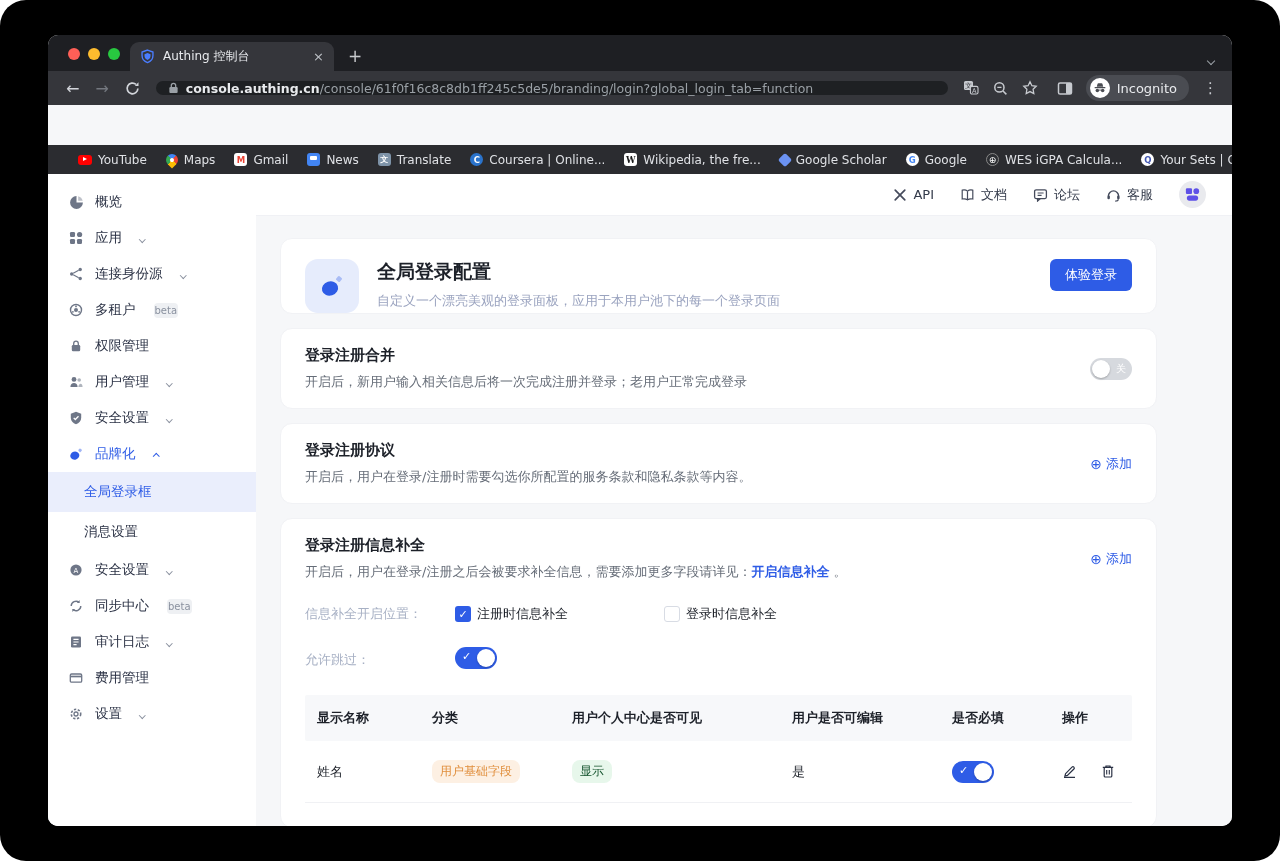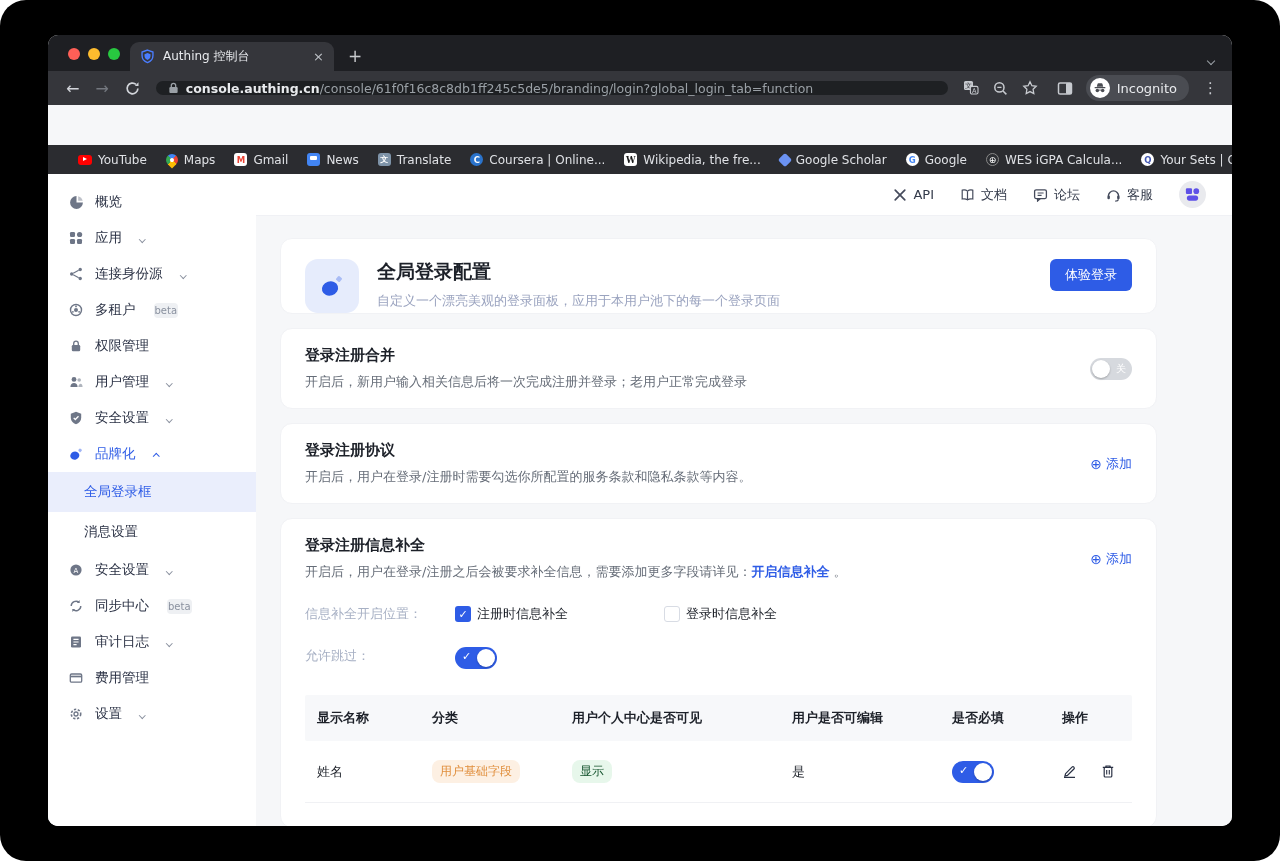--- a/index.html
+++ b/index.html
@@ -98,21 +98,21 @@
 
   .toggle { position:relative; width:42px; height:22px; border-radius:11px; flex:none; }
   .toggle.off { background:#d6d9de; }
   .toggle.off .knob { left:2px; }
   .toggle.off .t-label { position:absolute; right:6px; top:4px; font-size:10px; color:#fff; }
   .toggle.on { background:#2e5ce6; }
   .toggle.on .knob { right:2px; }
   .toggle.on .t-check { position:absolute; left:7px; top:3px; font-size:11px; color:#fff; }
   .knob { position:absolute; top:2px; width:18px; height:18px; background:#fff; border-radius:50%; box-shadow:0 1px 2px rgba(0,0,0,.25); }
 
-  .form-row { display:flex; align-items:flex-start; margin-top:24px; padding:0 0 0 0; }
+  .form-row { display:flex; align-items:flex-end; margin-top:24px; padding:0 0 0 0; }
   .form-label { width:150px; font-size:13px; color:#a7b0c4; flex:none; }
   .cb-group { display:flex; align-items:center; gap:6px; margin-right:96px; }
   .cb { width:16px; height:16px; border-radius:3px; display:flex; align-items:center; justify-content:center; flex:none; }
   .cb.checked { background:#2e5ce6; color:#fff; font-size:11px; }
   .cb.unchecked { background:#fff; border:1px solid #d8dce4; }
   .cb-label { font-size:13px; color:#1d2129; }
 
   .table { margin-top:26px; }
   .thead { display:flex; align-items:center; background:#f7f8fa; height:46px; border-radius:2px; }
   .trow { display:flex; align-items:center; height:62px; border-bottom:1px solid #f0f1f4; }

